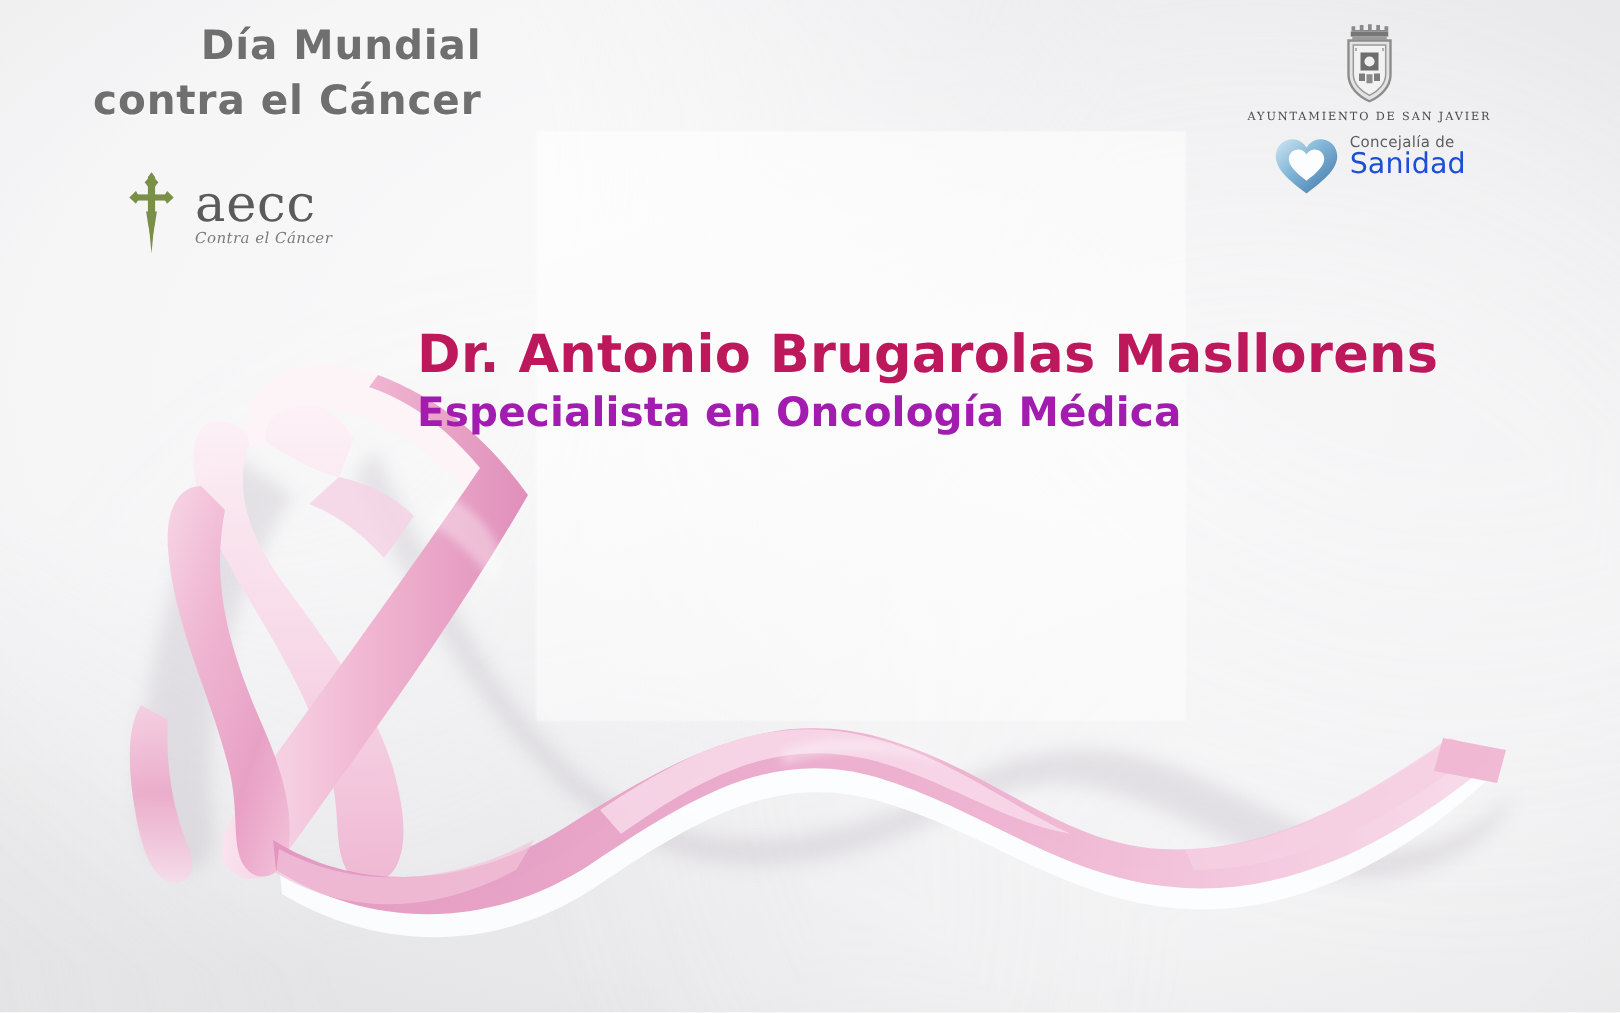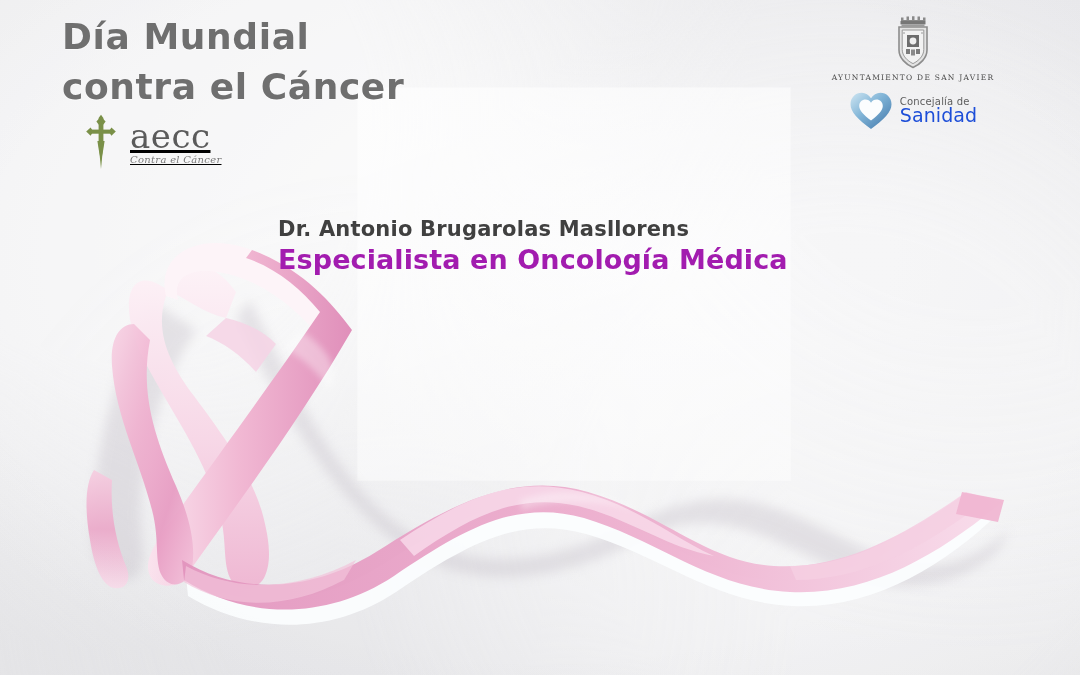--- a/index.html
+++ b/index.html
@@ -62,39 +62,40 @@
     pointer-events: none;
   }
 
   
   .heading {
     position: absolute;
     left: 62px;
     top: 12px;
     color: #6f6f6f;
     font-family: "DejaVu Sans", sans-serif;
-    font-size: 36px;
+    font-size: 27px;
     font-weight: 700;
     line-height: 1.38;
     letter-spacing: .6px;
     white-space: pre-line;
     text-shadow: 0 1px 0 rgba(255,255,255,.6);
+    text-align: right;
   }
 
   
   .aecc {
     position: absolute;
     left: 84px;
     top: 114px;
     display: flex;
     align-items: center;
     gap: 12px;
   }
   .aecc-cross { display:block; }
-  .aecc-words { position: relative; padding-top: 2px; text-decoration: underline; }
+  .aecc-words { position: relative; padding-top: 2px; }
   .aecc-word {
     font-family: "DejaVu Serif", serif;
     font-size: 34px;
     font-weight: 400;
     color: #5b5b5b;
     line-height: .92;
     letter-spacing: .5px;
   }
   .aecc-sub {
     font-family: "DejaVu Serif", serif;
@@ -122,21 +123,21 @@
     font-family: "DejaVu Serif", serif;
     font-size: 7.5px;
     letter-spacing: 1.25px;
     color: #4a4a4a;
     text-transform: uppercase;
     white-space: nowrap;
   }
   .sanidad {
     margin-top: 9px;
     display: flex;
-    align-items: center;
+    align-items: flex-start;
     gap: 7px;
   }
   .sanidad-text { line-height: 1; }
   .sanidad-small {
     font-family: "DejaVu Sans", sans-serif;
     font-size: 10px;
     color: #5d5d5d;
     letter-spacing: .2px;
     display: block;
   }
@@ -151,22 +152,22 @@
 
   
   .speaker {
     position: absolute;
     left: 278px;
     top: 218px;
   }
   .speaker-name {
     font-family: "DejaVu Sans", sans-serif;
     font-weight: 700;
-    font-size: 21px;
-    color: #404040;
+    font-size: 35px;
+    color: #be185d;
     letter-spacing: .2px;
     line-height: 1.1;
     white-space: nowrap;
   }
   .speaker-role {
     font-family: "DejaVu Sans", sans-serif;
     font-weight: 700;
     font-size: 27px;
     color: #a21caf;
     letter-spacing: .1px;

